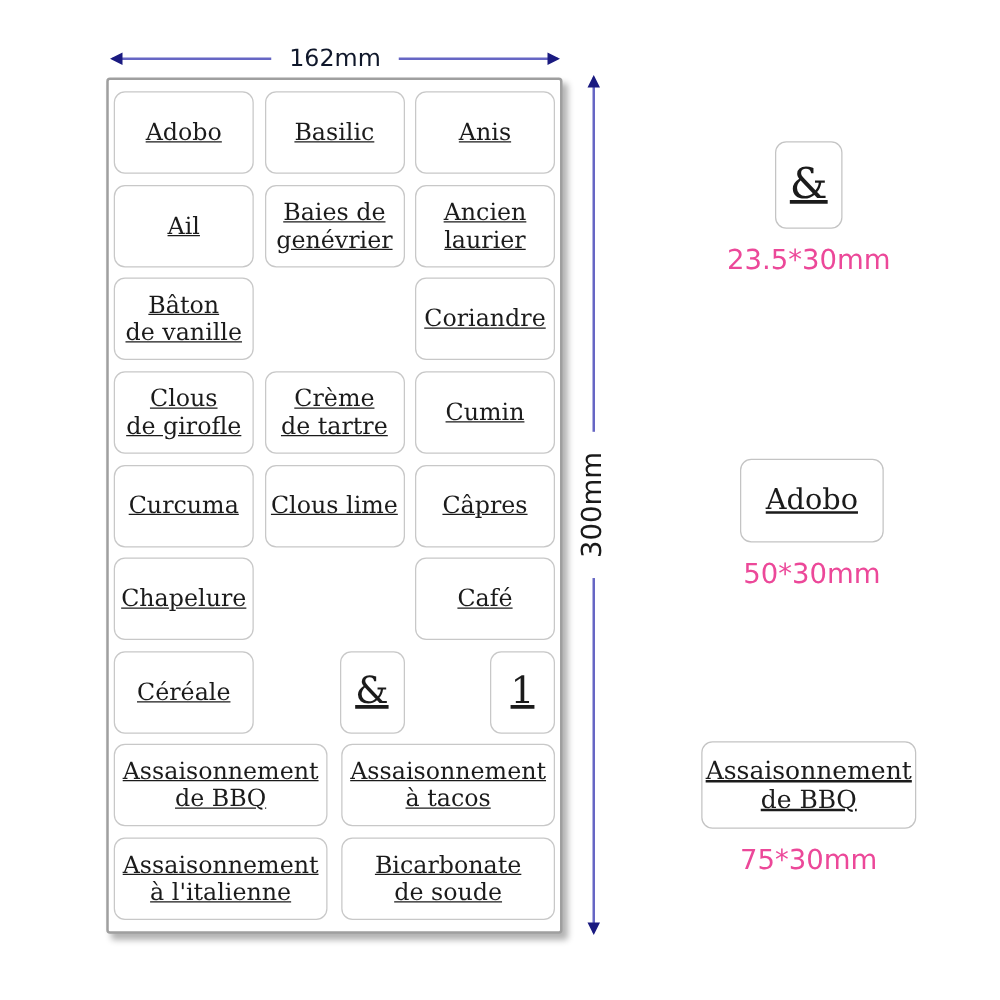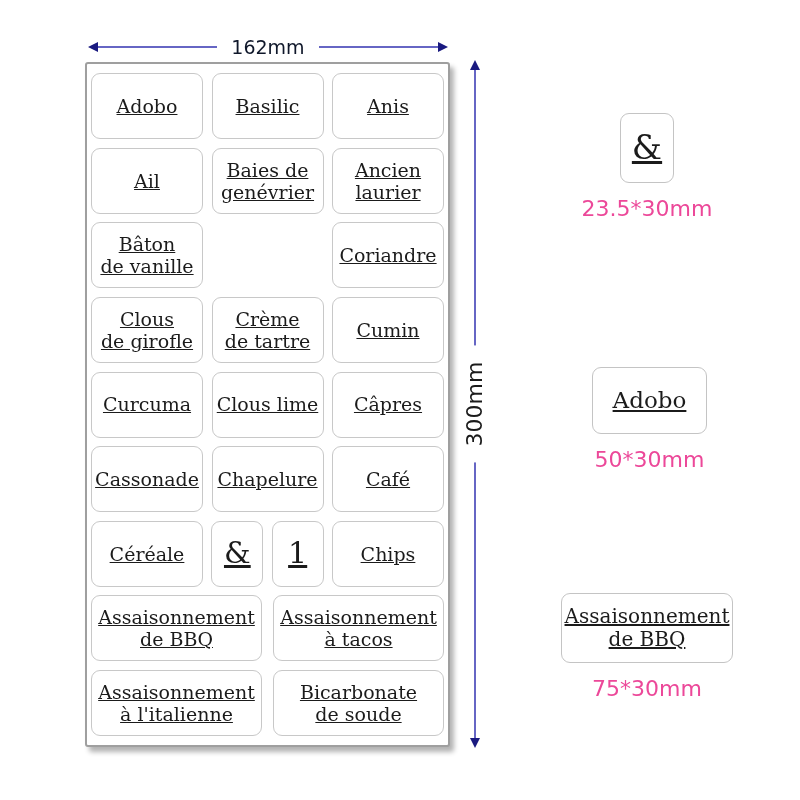--- a/index.html
+++ b/index.html
@@ -166,41 +166,35 @@
       </div>
     <div class="cell std">
         <span class="cell-text">Clous lime</span>
       </div>
     <div class="cell std">
         <span class="cell-text">Câpres</span>
       </div>
   </div>
   <div class="sheet-row">
     <div class="cell std">
-        <span class="cell-text">Cassonade</span>
-      </div>
-    <div class="cell std">
         <span class="cell-text">Chapelure</span>
       </div>
     <div class="cell std">
         <span class="cell-text">Café</span>
       </div>
   </div>
   <div class="sheet-row">
     <div class="cell std">
         <span class="cell-text">Céréale</span>
       </div>
     <div class="cell small">
         <span class="cell-text">&amp;</span>
       </div>
     <div class="cell small">
         <span class="cell-text">1</span>
-      </div>
-    <div class="cell std">
-        <span class="cell-text">Chips</span>
       </div>
   </div>
   <div class="sheet-row">
     <div class="cell wide">
         <span class="cell-text">Assaisonnement
 de BBQ</span>
       </div>
     <div class="cell wide">
         <span class="cell-text">Assaisonnement
 à tacos</span>

